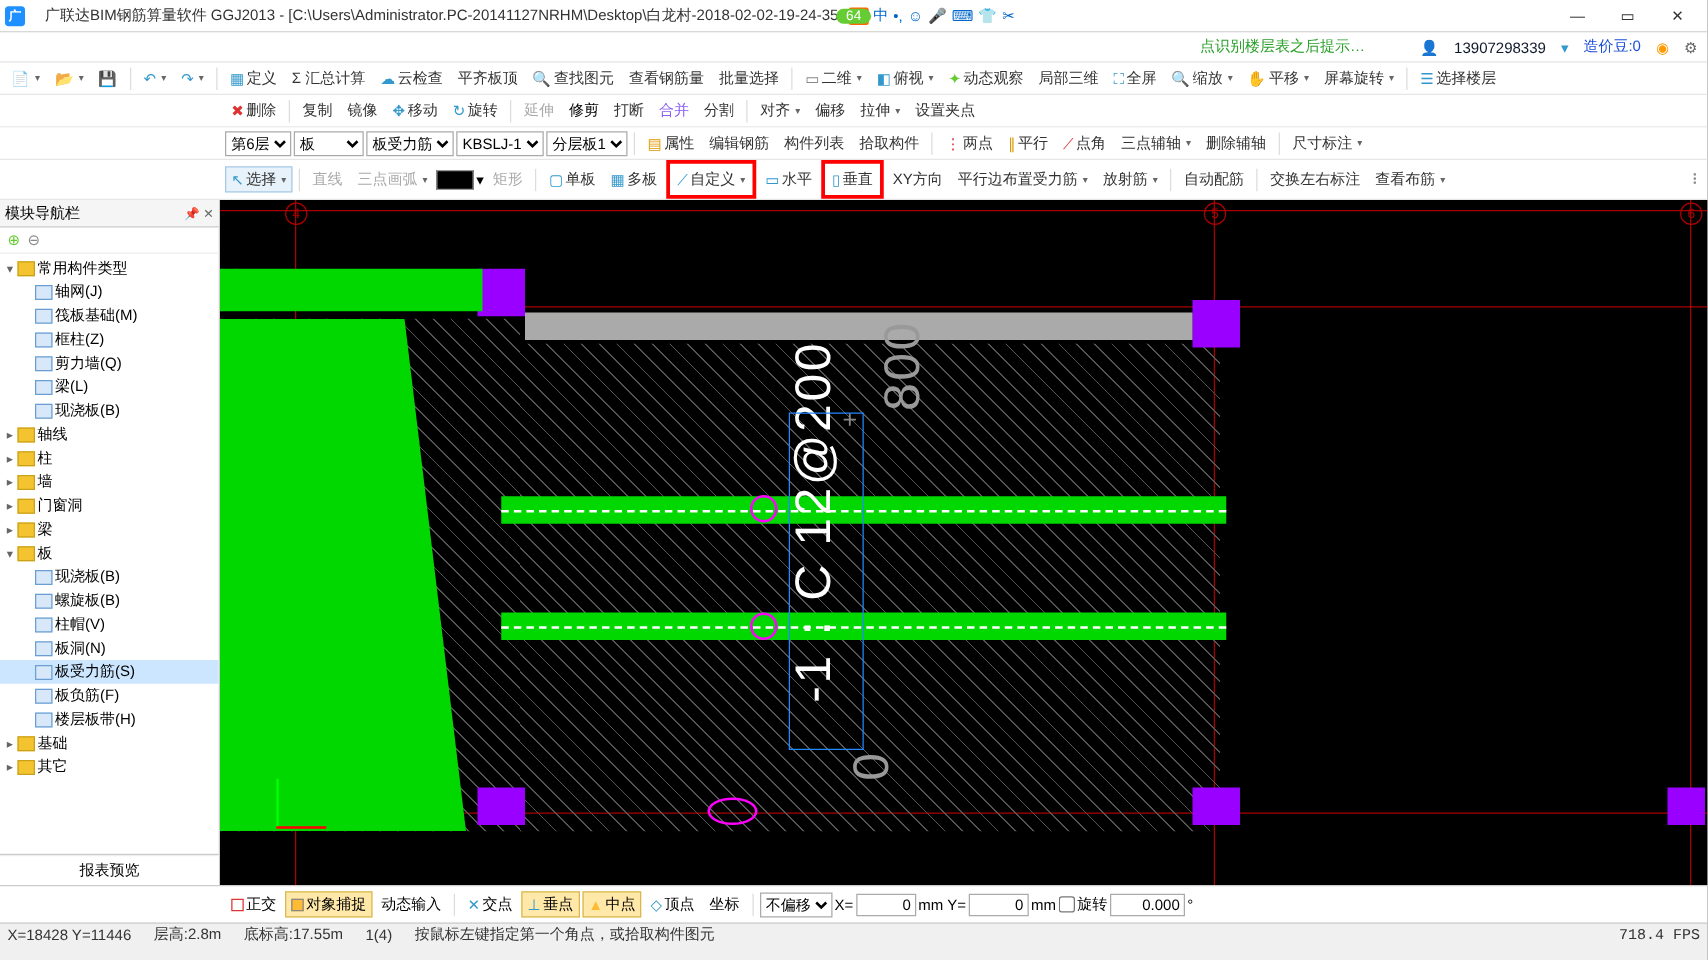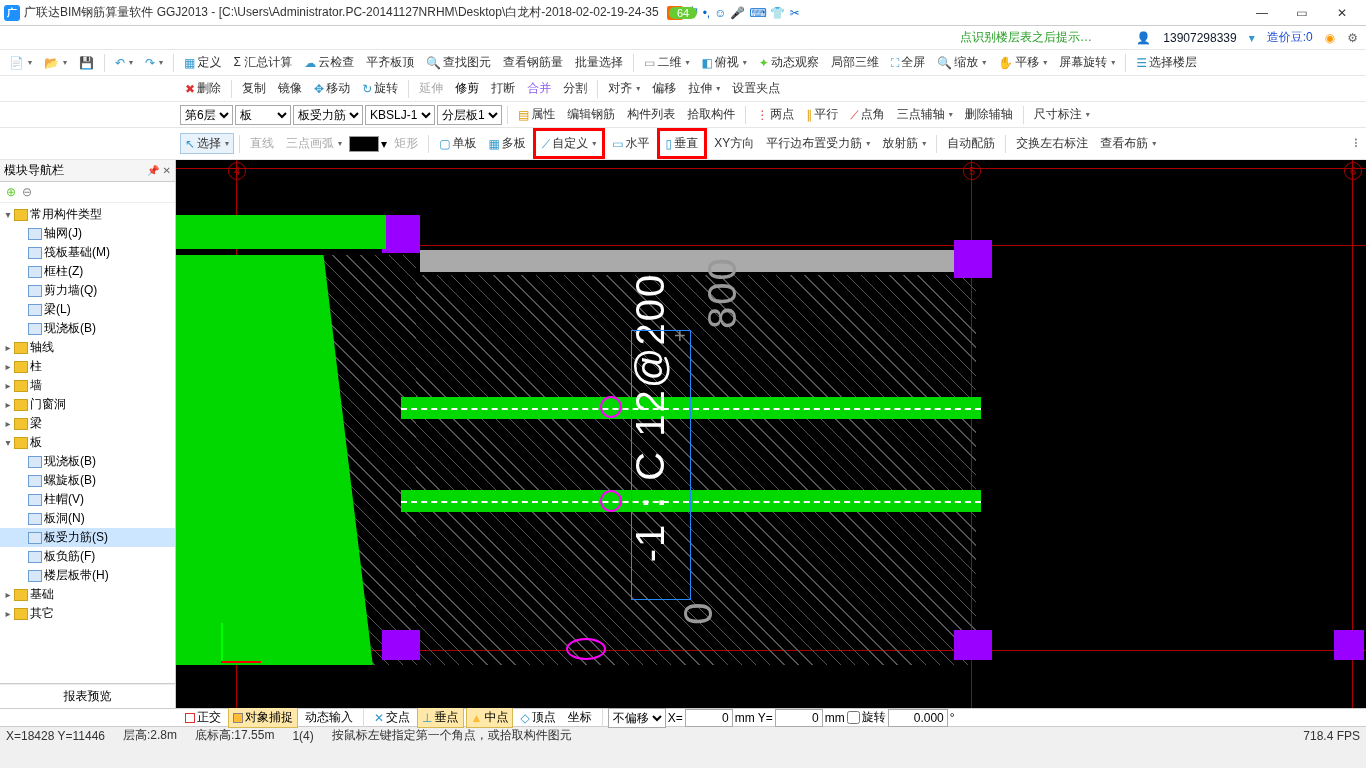--- a/index.html
+++ b/index.html
@@ -1,21 +1,21 @@
 <!DOCTYPE html>
 <html><head>
 <meta charset="utf-8">
 <style>
 * { margin: 0; padding: 0; box-sizing: border-box; font-family: "Microsoft YaHei", SimSun, sans-serif; font-size: 12px; }
 html, body { width: 1366px; height: 768px; overflow: hidden; background: #f0f0f0; }
 
 
 .titlebar { height: 26px; background: #fff; display: flex; align-items: center; padding: 0 4px; border-bottom: 1px solid #ccc; position: relative; }
 .titlebar .app-icon { width: 16px; height: 16px; background: #1e90ff; border-radius: 3px; margin-right: 4px; display: inline-flex; align-items: center; justify-content: center; color: #fff; font-size: 10px; font-weight: bold; }
-.titlebar .title-text { color: #333; white-space: nowrap; }
+.titlebar .title-text { color: #333; white-space: nowrap; margin-left: 12px; }
 .titlebar .ime-strip { margin-left: 8px; display: flex; align-items: center; gap: 4px; }
 .titlebar .ime-strip span { font-size: 12px; }
 .titlebar .ime-s { background: #f60; color: #fff; padding: 0 4px; border-radius: 2px; font-weight: bold; }
 .titlebar .green-badge { position: absolute; left: 50%; transform: translateX(-50%); background: #6c3; color: #fff; border-radius: 10px; padding: 0 8px; font-size: 11px; }
 .titlebar .win-controls { margin-left: auto; display: flex; }
 .titlebar .win-controls div { width: 40px; height: 24px; display: flex; align-items: center; justify-content: center; color: #333; }
 
 
 .subheader { height: 24px; background: #fff; display: flex; align-items: center; justify-content: flex-end; padding: 0 8px; border-bottom: 1px solid #e6e6e6; position: relative; }
 .subheader .hint { position: absolute; left: 960px; color: #2aa02a; }
@@ -64,28 +64,28 @@
 .purple { position: absolute; background: #90f; }
 .hatch { position: absolute; background-image: repeating-linear-gradient(45deg, #555 0 1px, transparent 1px 10px); }
 .dashed-white { position: absolute; border-top: 2px dashed #fff; height: 0; }
 .txt-white { position: absolute; color: #fff; font-size: 40px; font-weight: 300; transform: rotate(-90deg); white-space: nowrap; font-family: Arial; letter-spacing: 2px; }
 .magenta { position: absolute; border: 2px solid #f0f; border-radius: 50%; }
 .coord-arrows { position: absolute; left: 45px; bottom: 45px; }
 .coord-arrows .ya { position: absolute; bottom: 0; left: 0; width: 2px; height: 40px; background: #0f0; }
 .coord-arrows .xa { position: absolute; bottom: 0; left: 0; width: 40px; height: 2px; background: #f00; }
 
 
-.snapbar { height: 18px; background: #fff; border-top: 1px solid #ccc; display: flex; align-items: center; padding: 0 4px; gap: 2px; }
+.snapbar { height: 30px; background: #fff; border-top: 1px solid #ccc; display: flex; align-items: center; padding: 0 4px; gap: 2px; }
 .snap-item { display: inline-flex; align-items: center; gap: 2px; padding: 1px 4px; border: 1px solid transparent; }
 .snap-item.on { background: #ffe8a8; border-color: #d8b850; }
 .snap-item .sq { width: 10px; height: 10px; display: inline-block; border: 1px solid #888; }
 .snap-input { width: 48px; height: 18px; text-align: right; border: 1px solid #aaa; padding: 0 3px; }
 
 .status1 { height: 18px; background: #f0f0f0; border-top: 1px solid #ccc; display: flex; align-items: center; padding: 0 6px; gap: 18px; color: #333; font-size: 12px; }
-.status1 .right { margin-left: auto; }
+.status1 .right { margin-left: auto; font-family: Liberation Mono, monospace; }
 .status2 { height: 18px; background: #f0f0f0; display: flex; align-items: center; padding: 0 6px; gap: 6px; }
 
 select.dd { height: 20px; border: 1px solid #aaa; background: #fff; font-size: 12px; }
 </style>
 </head>
 <body>
 
 <div class="titlebar">
   <span class="app-icon">广</span>
   <span class="title-text">广联达BIM钢筋算量软件 GGJ2013 - [C:\Users\Administrator.PC-20141127NRHM\Desktop\白龙村-2018-02-02-19-24-35</span>

